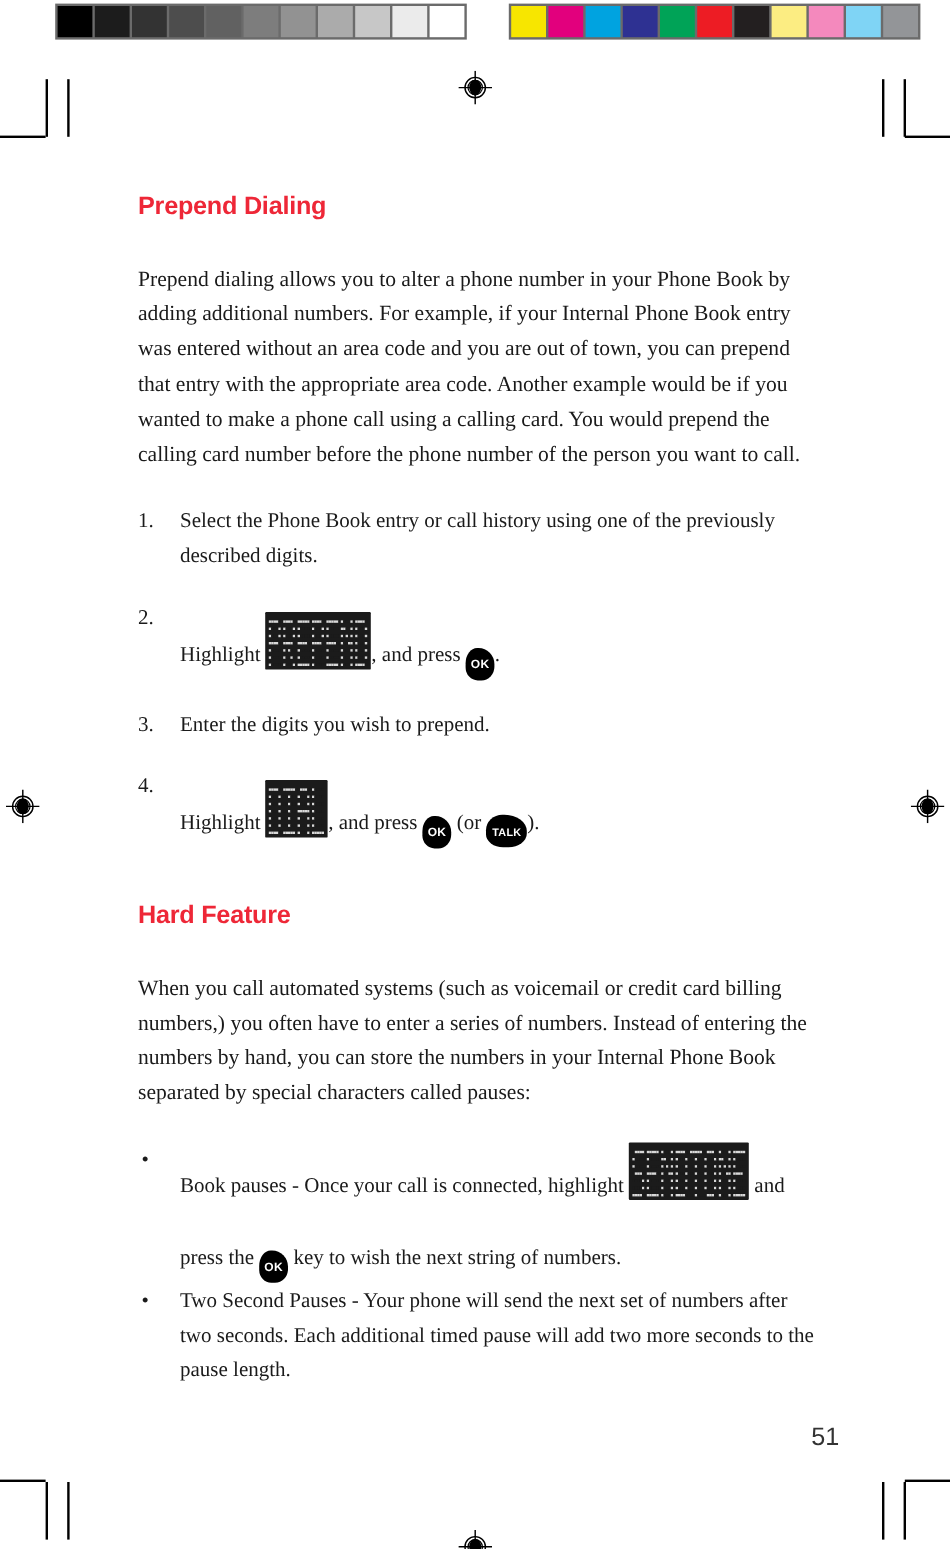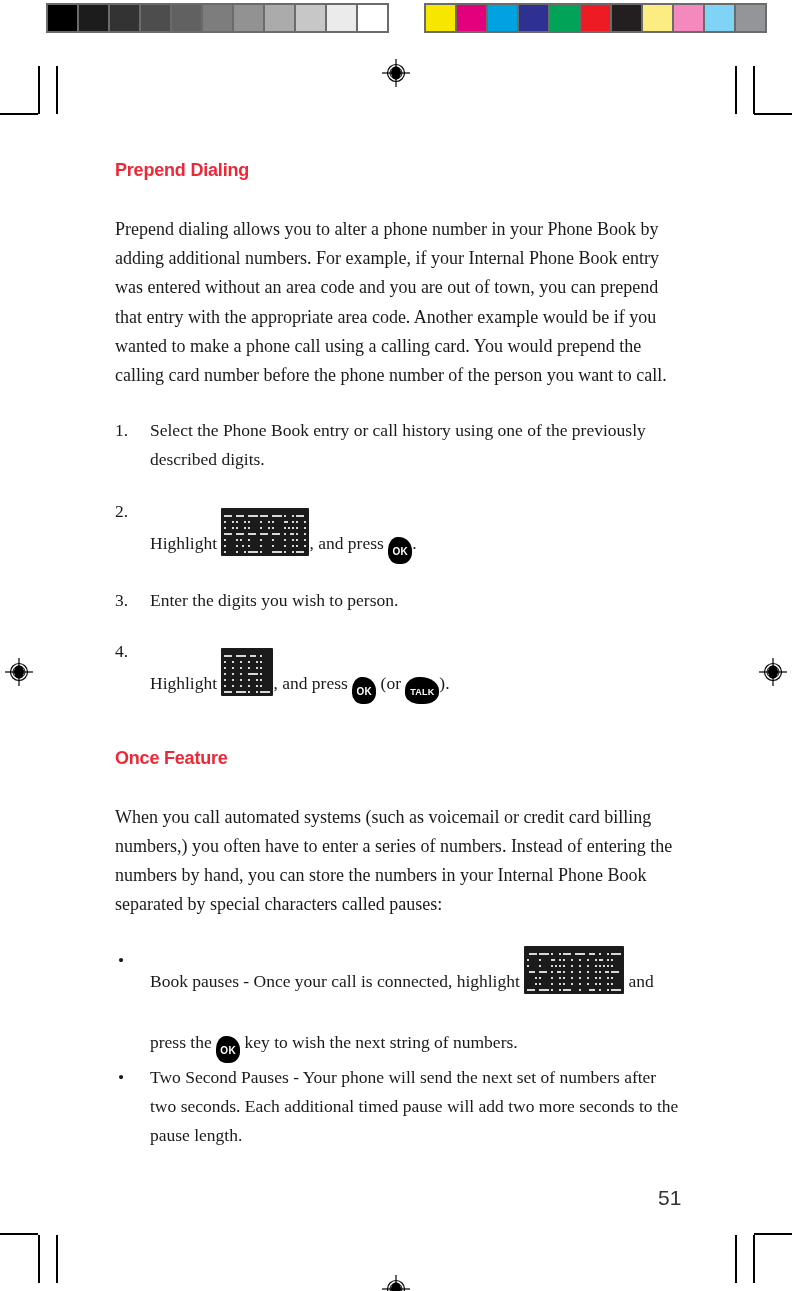--- a/index.html
+++ b/index.html
@@ -50,21 +50,21 @@
   #page-content {
     position: absolute;
     left: 115px;
     top: 160px;
     width: 570px;
   }
   .section-heading {
     color: #ee2737;
     font-family: "Liberation Sans", sans-serif;
     font-weight: bold;
-    font-size: 18px;
+    font-size: 21px;
     letter-spacing: -0.2px;
     margin: 0 0 34px 0;
   }
   .heading-spacer { height: 22px; }
   p.body-text {
     font-size: 18px;
     line-height: 29.2px;
     margin: 0 0 26px 0;
     text-align: left;
   }
@@ -148,21 +148,21 @@
     width: 34px;
     height: 27px;
     font-size: 9px;
     line-height: 30px;
     letter-spacing: 0.2px;
   }
 
   
   #page-number {
     position: absolute;
-    left: 658px;
+    left: 676px;
     top: 1186px;
     font-family: "Liberation Sans", sans-serif;
     font-size: 21px;
     color: #333;
   }
 </style>
 </head>
 <body>
 
 <div class="calib-bar" id="gray-bar">
@@ -249,35 +249,35 @@
     </li>
 
     <li>
       <span class="marker">2.</span><span>Highlight</span>
       <span class="lcd"><span class="lcd-row"><span class="px on"></span><span class="px on"></span><span class="px on"></span><span class="px on"></span><span class="px"></span><span class="px"></span><span class="px on"></span><span class="px on"></span><span class="px on"></span><span class="px on"></span><span class="px"></span><span class="px"></span><span class="px on"></span><span class="px on"></span><span class="px on"></span><span class="px on"></span><span class="px on"></span><span class="px"></span><span class="px on"></span><span class="px on"></span><span class="px on"></span><span class="px on"></span><span class="px"></span><span class="px"></span><span class="px on"></span><span class="px on"></span><span class="px on"></span><span class="px on"></span><span class="px on"></span><span class="px"></span><span class="px on"></span><span class="px"></span><span class="px"></span><span class="px"></span><span class="px on"></span><span class="px"></span><span class="px on"></span><span class="px on"></span><span class="px on"></span><span class="px on"></span><span class="px"></span></span><span class="lcd-row"><span class="px on"></span><span class="px"></span><span class="px"></span><span class="px"></span><span class="px on"></span><span class="px"></span><span class="px on"></span><span class="px"></span><span class="px"></span><span class="px"></span><span class="px on"></span><span class="px"></span><span class="px on"></span><span class="px"></span><span class="px"></span><span class="px"></span><span class="px"></span><span class="px"></span><span class="px on"></span><span class="px"></span><span class="px"></span><span class="px"></span><span class="px on"></span><span class="px"></span><span class="px on"></span><span class="px"></span><span class="px"></span><span class="px"></span><span class="px"></span><span class="px"></span><span class="px on"></span><span class="px on"></span><span class="px"></span><span class="px"></span><span class="px on"></span><span class="px"></span><span class="px on"></span><span class="px"></span><span class="px"></span><span class="px"></span><span class="px on"></span></span><span class="lcd-row"><span class="px on"></span><span class="px"></span><span class="px"></span><span class="px"></span><span class="px on"></span><span class="px"></span><span class="px on"></span><span class="px"></span><span class="px"></span><span class="px"></span><span class="px on"></span><span class="px"></span><span class="px on"></span><span class="px"></span><span class="px"></span><span class="px"></span><span class="px"></span><span class="px"></span><span class="px on"></span><span class="px"></span><span class="px"></span><span class="px"></span><span class="px on"></span><span class="px"></span><span class="px on"></span><span class="px"></span><span class="px"></span><span class="px"></span><span class="px"></span><span class="px"></span><span class="px on"></span><span class="px"></span><span class="px on"></span><span class="px"></span><span class="px on"></span><span class="px"></span><span class="px on"></span><span class="px"></span><span class="px"></span><span class="px"></span><span class="px on"></span></span><span class="lcd-row"><span class="px on"></span><span class="px on"></span><span class="px on"></span><span class="px on"></span><span class="px"></span><span class="px"></span><span class="px on"></span><span class="px on"></span><span class="px on"></span><span class="px on"></span><span class="px"></span><span class="px"></span><span class="px on"></span><span class="px on"></span><span class="px on"></span><span class="px on"></span><span class="px"></span><span class="px"></span><span class="px on"></span><span class="px on"></span><span class="px on"></span><span class="px on"></span><span class="px"></span><span class="px"></span><span class="px on"></span><span class="px on"></span><span class="px on"></span><span class="px on"></span><span class="px"></span><span class="px"></span><span class="px on"></span><span class="px"></span><span class="px"></span><span class="px on"></span><span class="px on"></span><span class="px"></span><span class="px on"></span><span class="px"></span><span class="px"></span><span class="px"></span><span class="px on"></span></span><span class="lcd-row"><span class="px on"></span><span class="px"></span><span class="px"></span><span class="px"></span><span class="px"></span><span class="px"></span><span class="px on"></span><span class="px"></span><span class="px on"></span><span class="px"></span><span class="px"></span><span class="px"></span><span class="px on"></span><span class="px"></span><span class="px"></span><span class="px"></span><span class="px"></span><span class="px"></span><span class="px on"></span><span class="px"></span><span class="px"></span><span class="px"></span><span class="px"></span><span class="px"></span><span class="px on"></span><span class="px"></span><span class="px"></span><span class="px"></span><span class="px"></span><span class="px"></span><span class="px on"></span><span class="px"></span><span class="px"></span><span class="px"></span><span class="px on"></span><span class="px"></span><span class="px on"></span><span class="px"></span><span class="px"></span><span class="px"></span><span class="px on"></span></span><span class="lcd-row"><span class="px on"></span><span class="px"></span><span class="px"></span><span class="px"></span><span class="px"></span><span class="px"></span><span class="px on"></span><span class="px"></span><span class="px"></span><span class="px on"></span><span class="px"></span><span class="px"></span><span class="px on"></span><span class="px"></span><span class="px"></span><span class="px"></span><span class="px"></span><span class="px"></span><span class="px on"></span><span class="px"></span><span class="px"></span><span class="px"></span><span class="px"></span><span class="px"></span><span class="px on"></span><span class="px"></span><span class="px"></span><span class="px"></span><span class="px"></span><span class="px"></span><span class="px on"></span><span class="px"></span><span class="px"></span><span class="px"></span><span class="px on"></span><span class="px"></span><span class="px on"></span><span class="px"></span><span class="px"></span><span class="px"></span><span class="px on"></span></span><span class="lcd-row"><span class="px on"></span><span class="px"></span><span class="px"></span><span class="px"></span><span class="px"></span><span class="px"></span><span class="px on"></span><span class="px"></span><span class="px"></span><span class="px"></span><span class="px on"></span><span class="px"></span><span class="px on"></span><span class="px on"></span><span class="px on"></span><span class="px on"></span><span class="px on"></span><span class="px"></span><span class="px on"></span><span class="px"></span><span class="px"></span><span class="px"></span><span class="px"></span><span class="px"></span><span class="px on"></span><span class="px on"></span><span class="px on"></span><span class="px on"></span><span class="px on"></span><span class="px"></span><span class="px on"></span><span class="px"></span><span class="px"></span><span class="px"></span><span class="px on"></span><span class="px"></span><span class="px on"></span><span class="px on"></span><span class="px on"></span><span class="px on"></span><span class="px"></span></span></span><span>, and press</span>
       <span class="phone-key ok">OK</span><span>.</span>
     </li>
 
     <li>
       <span class="marker">3.</span>
-      <span>Enter the digits you wish to person.</span>
+      <span>Enter the digits you wish to prepend.</span>
     </li>
 
     <li>
       <span class="marker">4.</span><span>Highlight</span>
       <span class="lcd"><span class="lcd-row"><span class="px on"></span><span class="px on"></span><span class="px on"></span><span class="px on"></span><span class="px"></span><span class="px"></span><span class="px on"></span><span class="px on"></span><span class="px on"></span><span class="px on"></span><span class="px on"></span><span class="px"></span><span class="px"></span><span class="px on"></span><span class="px on"></span><span class="px on"></span><span class="px"></span><span class="px"></span><span class="px on"></span><span class="px"></span><span class="px"></span><span class="px"></span><span class="px"></span></span><span class="lcd-row"><span class="px on"></span><span class="px"></span><span class="px"></span><span class="px"></span><span class="px on"></span><span class="px"></span><span class="px"></span><span class="px"></span><span class="px on"></span><span class="px"></span><span class="px"></span><span class="px"></span><span class="px on"></span><span class="px"></span><span class="px"></span><span class="px"></span><span class="px on"></span><span class="px"></span><span class="px on"></span><span class="px"></span><span class="px"></span><span class="px"></span><span class="px"></span></span><span class="lcd-row"><span class="px on"></span><span class="px"></span><span class="px"></span><span class="px"></span><span class="px on"></span><span class="px"></span><span class="px"></span><span class="px"></span><span class="px on"></span><span class="px"></span><span class="px"></span><span class="px"></span><span class="px on"></span><span class="px"></span><span class="px"></span><span class="px"></span><span class="px on"></span><span class="px"></span><span class="px on"></span><span class="px"></span><span class="px"></span><span class="px"></span><span class="px"></span></span><span class="lcd-row"><span class="px on"></span><span class="px"></span><span class="px"></span><span class="px"></span><span class="px on"></span><span class="px"></span><span class="px"></span><span class="px"></span><span class="px on"></span><span class="px"></span><span class="px"></span><span class="px"></span><span class="px on"></span><span class="px on"></span><span class="px on"></span><span class="px on"></span><span class="px on"></span><span class="px"></span><span class="px on"></span><span class="px"></span><span class="px"></span><span class="px"></span><span class="px"></span></span><span class="lcd-row"><span class="px on"></span><span class="px"></span><span class="px"></span><span class="px"></span><span class="px on"></span><span class="px"></span><span class="px"></span><span class="px"></span><span class="px on"></span><span class="px"></span><span class="px"></span><span class="px"></span><span class="px on"></span><span class="px"></span><span class="px"></span><span class="px"></span><span class="px on"></span><span class="px"></span><span class="px on"></span><span class="px"></span><span class="px"></span><span class="px"></span><span class="px"></span></span><span class="lcd-row"><span class="px on"></span><span class="px"></span><span class="px"></span><span class="px"></span><span class="px on"></span><span class="px"></span><span class="px"></span><span class="px"></span><span class="px on"></span><span class="px"></span><span class="px"></span><span class="px"></span><span class="px on"></span><span class="px"></span><span class="px"></span><span class="px"></span><span class="px on"></span><span class="px"></span><span class="px on"></span><span class="px"></span><span class="px"></span><span class="px"></span><span class="px"></span></span><span class="lcd-row"><span class="px on"></span><span class="px on"></span><span class="px on"></span><span class="px on"></span><span class="px"></span><span class="px"></span><span class="px on"></span><span class="px on"></span><span class="px on"></span><span class="px on"></span><span class="px on"></span><span class="px"></span><span class="px on"></span><span class="px"></span><span class="px"></span><span class="px"></span><span class="px on"></span><span class="px"></span><span class="px on"></span><span class="px on"></span><span class="px on"></span><span class="px on"></span><span class="px on"></span></span></span><span>, and press</span>
       <span class="phone-key ok">OK</span>
       <span>(or</span>
       <span class="phone-key talk">TALK</span><span>).</span>
     </li>
   </ol>
 
   <div class="heading-spacer"></div>
 
-  <h2 class="section-heading">Once Feature</h2>
+  <h2 class="section-heading">Hard Feature</h2>
 
   <p class="body-text">When you call automated systems (such as voicemail or credit card billing numbers,) you often have to enter a series of numbers. Instead of entering the numbers by hand, you can store the numbers in your Internal Phone Book separated by special characters called pauses:</p>
 
   <ul class="bullet-list">
 
     <li>
       <span class="marker">•</span>
       <span>Book pauses - Once your call is connected, highlight</span>
       <span class="lcd"><span class="lcd-row"><span class="px"></span><span class="px on"></span><span class="px on"></span><span class="px on"></span><span class="px on"></span><span class="px"></span><span class="px on"></span><span class="px on"></span><span class="px on"></span><span class="px on"></span><span class="px on"></span><span class="px"></span><span class="px on"></span><span class="px"></span><span class="px"></span><span class="px"></span><span class="px on"></span><span class="px"></span><span class="px on"></span><span class="px on"></span><span class="px on"></span><span class="px on"></span><span class="px"></span><span class="px"></span><span class="px on"></span><span class="px on"></span><span class="px on"></span><span class="px on"></span><span class="px on"></span><span class="px"></span><span class="px"></span><span class="px on"></span><span class="px on"></span><span class="px on"></span><span class="px"></span><span class="px"></span><span class="px on"></span><span class="px"></span><span class="px"></span><span class="px"></span><span class="px on"></span><span class="px"></span><span class="px on"></span><span class="px on"></span><span class="px on"></span><span class="px on"></span><span class="px on"></span></span><span class="lcd-row"><span class="px on"></span><span class="px"></span><span class="px"></span><span class="px"></span><span class="px"></span><span class="px"></span><span class="px on"></span><span class="px"></span><span class="px"></span><span class="px"></span><span class="px"></span><span class="px"></span><span class="px on"></span><span class="px on"></span><span class="px"></span><span class="px"></span><span class="px on"></span><span class="px"></span><span class="px on"></span><span class="px"></span><span class="px"></span><span class="px"></span><span class="px on"></span><span class="px"></span><span class="px"></span><span class="px"></span><span class="px on"></span><span class="px"></span><span class="px"></span><span class="px"></span><span class="px on"></span><span class="px"></span><span class="px"></span><span class="px"></span><span class="px on"></span><span class="px"></span><span class="px on"></span><span class="px on"></span><span class="px"></span><span class="px"></span><span class="px on"></span><span class="px"></span><span class="px on"></span><span class="px"></span><span class="px"></span><span class="px"></span><span class="px"></span></span><span class="lcd-row"><span class="px on"></span><span class="px"></span><span class="px"></span><span class="px"></span><span class="px"></span><span class="px"></span><span class="px on"></span><span class="px"></span><span class="px"></span><span class="px"></span><span class="px"></span><span class="px"></span><span class="px on"></span><span class="px"></span><span class="px on"></span><span class="px"></span><span class="px on"></span><span class="px"></span><span class="px on"></span><span class="px"></span><span class="px"></span><span class="px"></span><span class="px on"></span><span class="px"></span><span class="px"></span><span class="px"></span><span class="px on"></span><span class="px"></span><span class="px"></span><span class="px"></span><span class="px on"></span><span class="px"></span><span class="px"></span><span class="px"></span><span class="px on"></span><span class="px"></span><span class="px on"></span><span class="px"></span><span class="px on"></span><span class="px"></span><span class="px on"></span><span class="px"></span><span class="px on"></span><span class="px"></span><span class="px"></span><span class="px"></span><span class="px"></span></span><span class="lcd-row"><span class="px"></span><span class="px on"></span><span class="px on"></span><span class="px on"></span><span class="px"></span><span class="px"></span><span class="px on"></span><span class="px on"></span><span class="px on"></span><span class="px on"></span><span class="px"></span><span class="px"></span><span class="px on"></span><span class="px"></span><span class="px"></span><span class="px on"></span><span class="px on"></span><span class="px"></span><span class="px on"></span><span class="px"></span><span class="px"></span><span class="px"></span><span class="px on"></span><span class="px"></span><span class="px"></span><span class="px"></span><span class="px on"></span><span class="px"></span><span class="px"></span><span class="px"></span><span class="px on"></span><span class="px"></span><span class="px"></span><span class="px"></span><span class="px on"></span><span class="px"></span><span class="px on"></span><span class="px"></span><span class="px"></span><span class="px on"></span><span class="px on"></span><span class="px"></span><span class="px on"></span><span class="px on"></span><span class="px on"></span><span class="px on"></span><span class="px"></span></span><span class="lcd-row"><span class="px"></span><span class="px"></span><span class="px"></span><span class="px"></span><span class="px on"></span><span class="px"></span><span class="px on"></span><span class="px"></span><span class="px"></span><span class="px"></span><span class="px"></span><span class="px"></span><span class="px on"></span><span class="px"></span><span class="px"></span><span class="px"></span><span class="px on"></span><span class="px"></span><span class="px on"></span><span class="px"></span><span class="px"></span><span class="px"></span><span class="px on"></span><span class="px"></span><span class="px"></span><span class="px"></span><span class="px on"></span><span class="px"></span><span class="px"></span><span class="px"></span><span class="px on"></span><span class="px"></span><span class="px"></span><span class="px"></span><span class="px on"></span><span class="px"></span><span class="px on"></span><span class="px"></span><span class="px"></span><span class="px"></span><span class="px on"></span><span class="px"></span><span class="px on"></span><span class="px"></span><span class="px"></span><span class="px"></span><span class="px"></span></span><span class="lcd-row"><span class="px"></span><span class="px"></span><span class="px"></span><span class="px"></span><span class="px on"></span><span class="px"></span><span class="px on"></span><span class="px"></span><span class="px"></span><span class="px"></span><span class="px"></span><span class="px"></span><span class="px on"></span><span class="px"></span><span class="px"></span><span class="px"></span><span class="px on"></span><span class="px"></span><span class="px on"></span><span class="px"></span><span class="px"></span><span class="px"></span><span class="px on"></span><span class="px"></span><span class="px"></span><span class="px"></span><span class="px on"></span><span class="px"></span><span class="px"></span><span class="px"></span><span class="px on"></span><span class="px"></span><span class="px"></span><span class="px"></span><span class="px on"></span><span class="px"></span><span class="px on"></span><span class="px"></span><span class="px"></span><span class="px"></span><span class="px on"></span><span class="px"></span><span class="px on"></span><span class="px"></span><span class="px"></span><span class="px"></span><span class="px"></span></span><span class="lcd-row"><span class="px on"></span><span class="px on"></span><span class="px on"></span><span class="px on"></span><span class="px"></span><span class="px"></span><span class="px on"></span><span class="px on"></span><span class="px on"></span><span class="px on"></span><span class="px on"></span><span class="px"></span><span class="px on"></span><span class="px"></span><span class="px"></span><span class="px"></span><span class="px on"></span><span class="px"></span><span class="px on"></span><span class="px on"></span><span class="px on"></span><span class="px on"></span><span class="px"></span><span class="px"></span><span class="px"></span><span class="px"></span><span class="px on"></span><span class="px"></span><span class="px"></span><span class="px"></span><span class="px"></span><span class="px on"></span><span class="px on"></span><span class="px on"></span><span class="px"></span><span class="px"></span><span class="px on"></span><span class="px"></span><span class="px"></span><span class="px"></span><span class="px on"></span><span class="px"></span><span class="px on"></span><span class="px on"></span><span class="px on"></span><span class="px on"></span><span class="px on"></span></span></span>
       <span>and press the</span>

